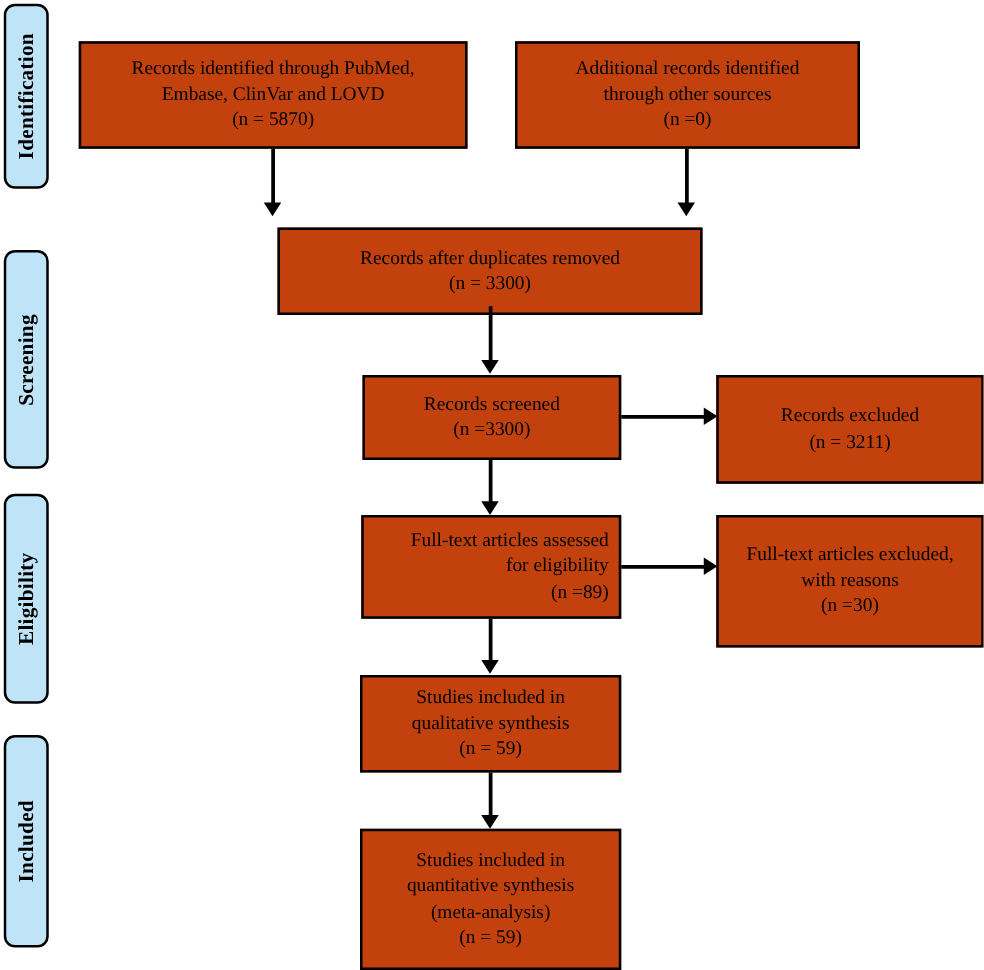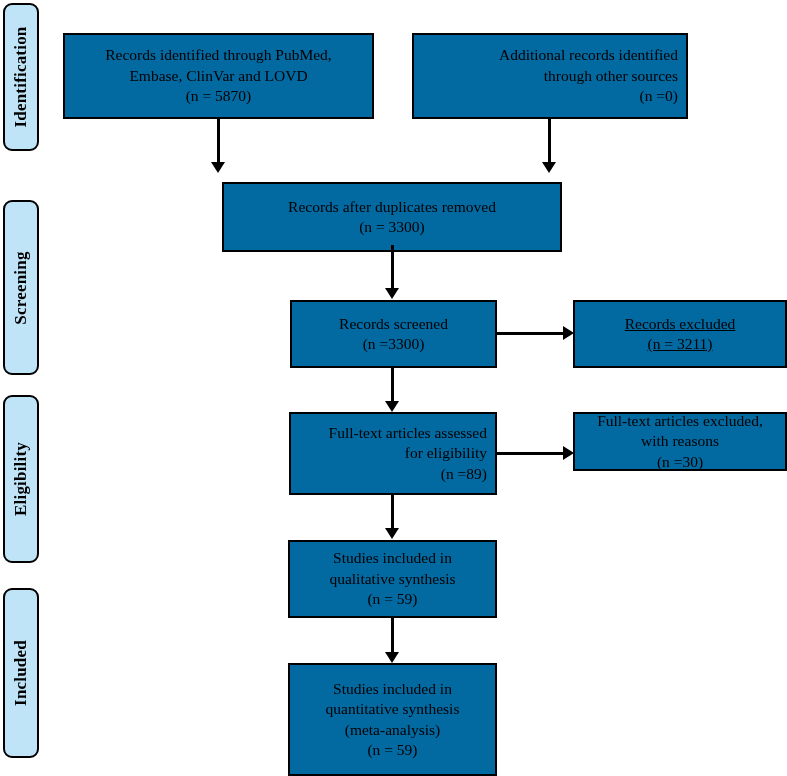--- a/index.html
+++ b/index.html
@@ -34,21 +34,21 @@
     font-family: "Liberation Serif", "DejaVu Serif", serif;
     font-weight: bold;
     font-size: 17px;
     color: #000000;
     letter-spacing: 0.2px;
   }
 
   
   .flow-box {
     position: absolute;
-    background: #0369a1;
+    background: #c2410c;
     border: 2px solid #000000;
     box-sizing: border-box;
     display: flex;
     align-items: center;
     justify-content: center;
     text-align: center;
     color: #000000;
     font-family: "Liberation Serif", "DejaVu Serif", serif;
     font-size: 15.5px;
     line-height: 1.32;
@@ -108,21 +108,21 @@
   <div class="stage-tab" style="left:3px; top:588px; width:36px; height:170px;">
     <span class="stage-label">Included</span>
   </div>
 
   <div class="flow-box" style="left:63px; top:33px; width:311px; height:86px;">
     <span class="box-text">Records identified through PubMed,
 Embase, ClinVar and LOVD
 (n = 5870)</span>
   </div>
 
-  <div class="flow-box" style="left:412px; top:33px; width:276px; height:86px;text-align:right;">
+  <div class="flow-box" style="left:412px; top:33px; width:276px; height:86px;">
     <span class="box-text">Additional records identified
 through other sources
 (n =0)</span>
   </div>
 
   <div class="conn-v" style="left:217px; top:119px; height:45px;"></div>
   <div class="arrow-down" style="left:211px; top:162px;"></div>
 
   <div class="conn-v" style="left:548px; top:119px; height:45px;"></div>
   <div class="arrow-down" style="left:542px; top:162px;"></div>
@@ -136,38 +136,38 @@
   <div class="arrow-down" style="left:385px; top:288px;"></div>
 
   <div class="flow-box" style="left:290px; top:300px; width:207px; height:68px;align-items:center;">
     <span class="box-text">Records screened
 (n =3300)</span>
   </div>
 
   <div class="conn-h" style="left:497px; top:332px; width:68px;"></div>
   <div class="arrow-right" style="left:563px; top:326px;"></div>
 
-  <div class="flow-box" style="left:573px; top:300px; width:214px; height:68px;text-decoration:underline;">
+  <div class="flow-box" style="left:573px; top:300px; width:214px; height:87px;">
     <span class="box-text">Records excluded
 (n = 3211)</span>
   </div>
 
   <div class="conn-v" style="left:391px; top:368px; height:36px;"></div>
   <div class="arrow-down" style="left:385px; top:401px;"></div>
 
   <div class="flow-box" style="left:289px; top:412px; width:208px; height:83px;text-align:right;">
     <span class="box-text">Full-text articles assessed
 for eligibility
 (n =89)</span>
   </div>
 
   <div class="conn-h" style="left:497px; top:452px; width:68px;"></div>
   <div class="arrow-right" style="left:563px; top:446px;"></div>
 
-  <div class="flow-box" style="left:573px; top:412px; width:214px; height:59px;">
+  <div class="flow-box" style="left:573px; top:412px; width:214px; height:106px;">
     <span class="box-text">Full-text articles excluded,
 with reasons
 (n =30)</span>
   </div>
 
   <div class="conn-v" style="left:391px; top:495px; height:34px;"></div>
   <div class="arrow-down" style="left:385px; top:528px;"></div>
 
   <div class="flow-box" style="left:288px; top:540px; width:209px; height:78px;">
     <span class="box-text">Studies included in

